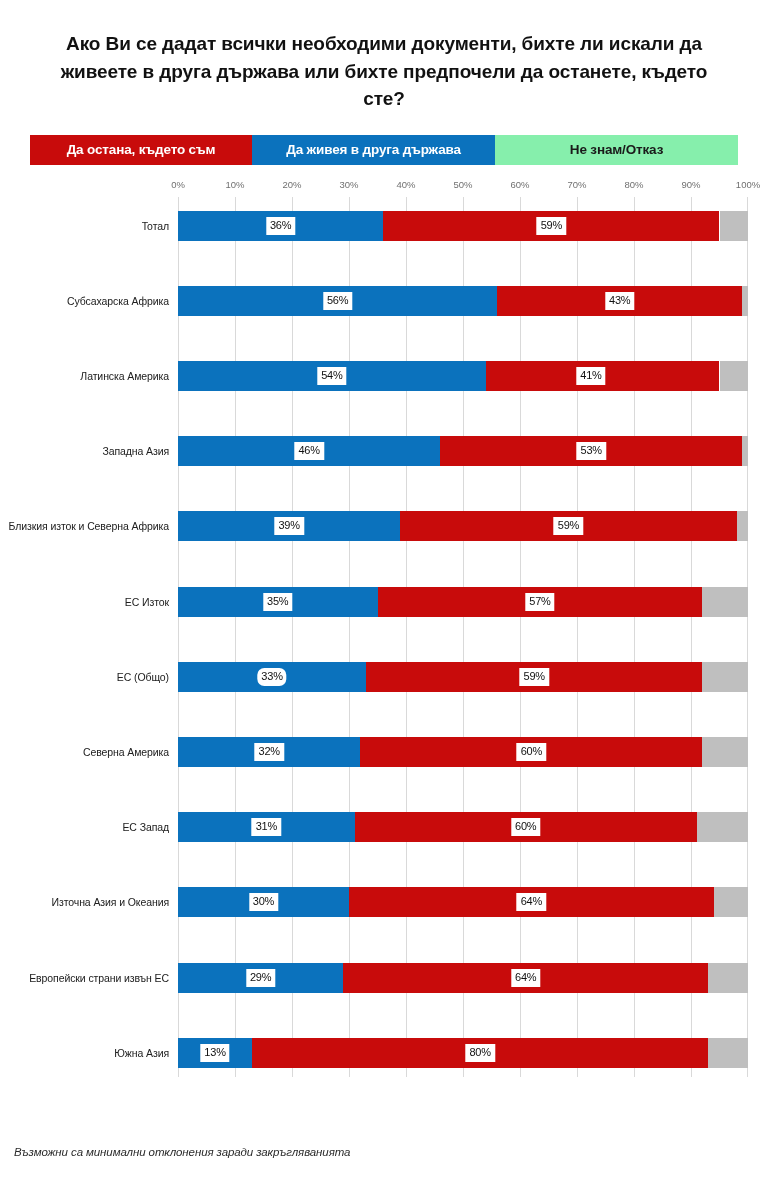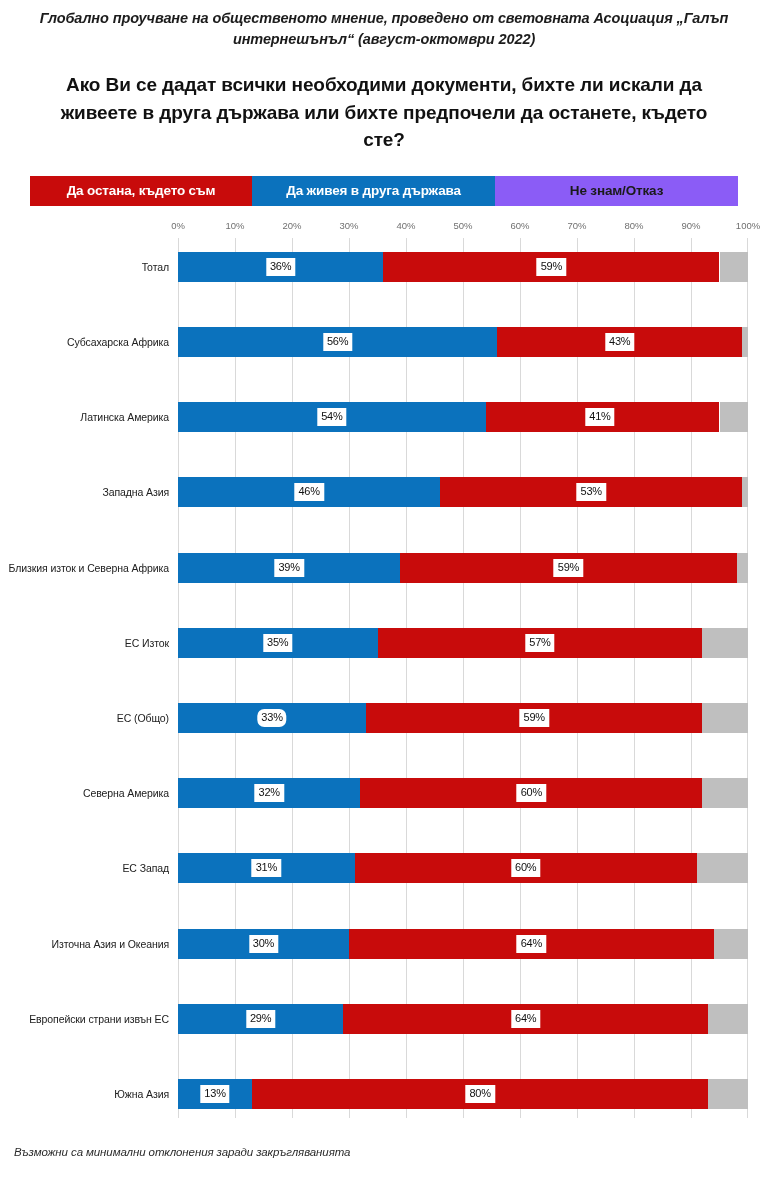--- a/index.html
+++ b/index.html
@@ -60,21 +60,21 @@
     background: #0b72bd;
     color: #ffffff;
     width: 243px;
   }
   .legend-item.red {
     background: #c80b0b;
     color: #ffffff;
     width: 222px;
   }
   .legend-item.gray {
-    background: #8b5cf6;
+    background: #86efac;
     color: #1a1a1a;
     width: 243px;
   }
 
   
   .chart {
     position: relative;
     margin-top: 14px;
     height: 900px;
   }
@@ -167,21 +167,20 @@
     font-style: italic;
     font-size: 11.5px;
     color: #2b2b2b;
     letter-spacing: -0.1px;
   }
 </style>
 </head>
 <body>
 
 <div class="header">
-  <div class="source-line">Глобално проучване на общественото мнение, проведено от световната Асоциация „Галъп интернешънъл“ (август-октомври 2022)</div>
   <div class="question">Ако Ви се дадат всички необходими документи, бихте ли искали да живеете в друга държава или бихте предпочели да останете, където сте?</div>
 </div>
 
 <div class="legend">
   <div class="legend-item red">
     <span>Да остана, където съм</span>
   </div>
   <div class="legend-item blue">
     <span>Да живея в друга държава</span>
   </div>
@@ -233,21 +232,21 @@
           <span class="value-chip" style="left: 159.6px;">56%</span>
           <div class="seg red" style="left: 319.2px; width: 245.1px;"></div>
           <span class="value-chip" style="left: 441.75px;">43%</span>
           <div class="seg gray" style="left: 564.3px; width: 5.7px;"></div>
         </div>
         <div class="row" style="top: 164.4px;">
           <span class="row-label">Латинска Америка</span>
           <div class="seg blue" style="left: 0px; width: 307.8px;"></div>
           <span class="value-chip" style="left: 153.9px;">54%</span>
           <div class="seg red" style="left: 307.8px; width: 233.7px;"></div>
-          <span class="value-chip" style="left: 422px;">41%</span>
+          <span class="value-chip" style="left: 413px;">41%</span>
           <div class="seg gray" style="left: 541.5px; width: 28.5px;"></div>
         </div>
         <div class="row" style="top: 239.6px;">
           <span class="row-label">Западна Азия</span>
           <div class="seg blue" style="left: 0px; width: 262.2px;"></div>
           <span class="value-chip" style="left: 131.1px;">46%</span>
           <div class="seg red" style="left: 262.2px; width: 302.1px;"></div>
           <span class="value-chip" style="left: 413.25px;">53%</span>
           <div class="seg gray" style="left: 564.3px; width: 5.7px;"></div>
         </div>

